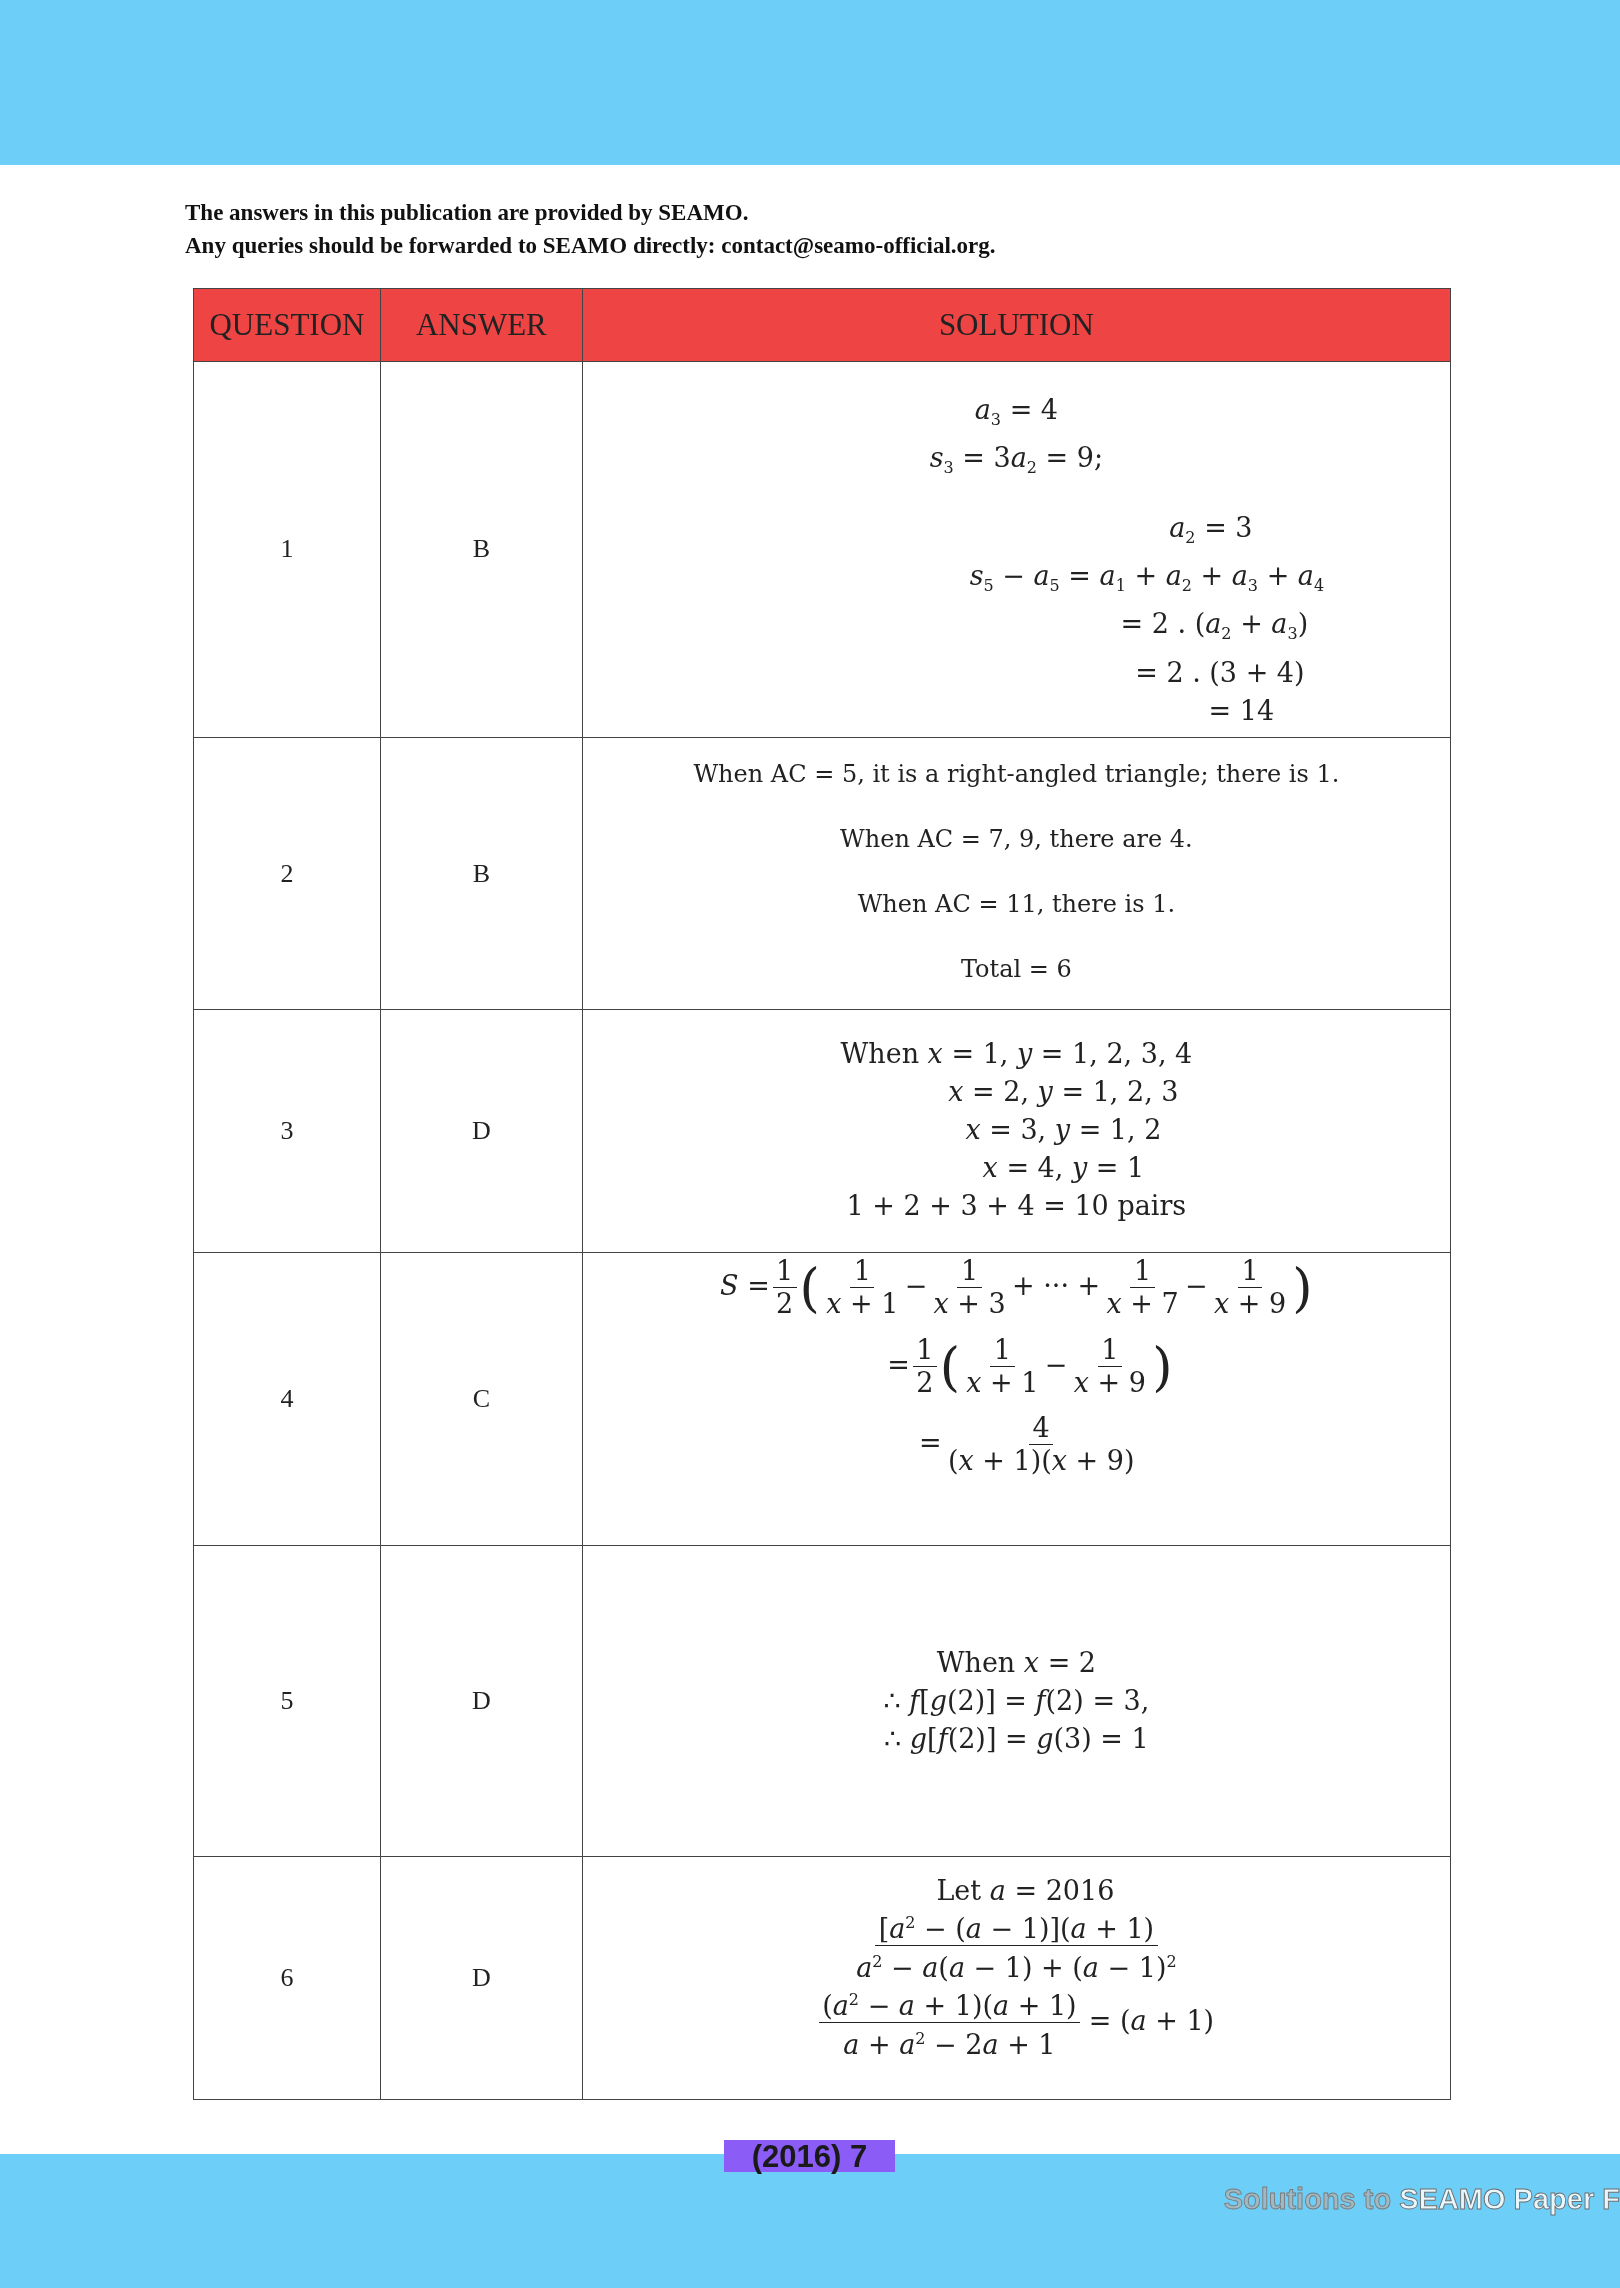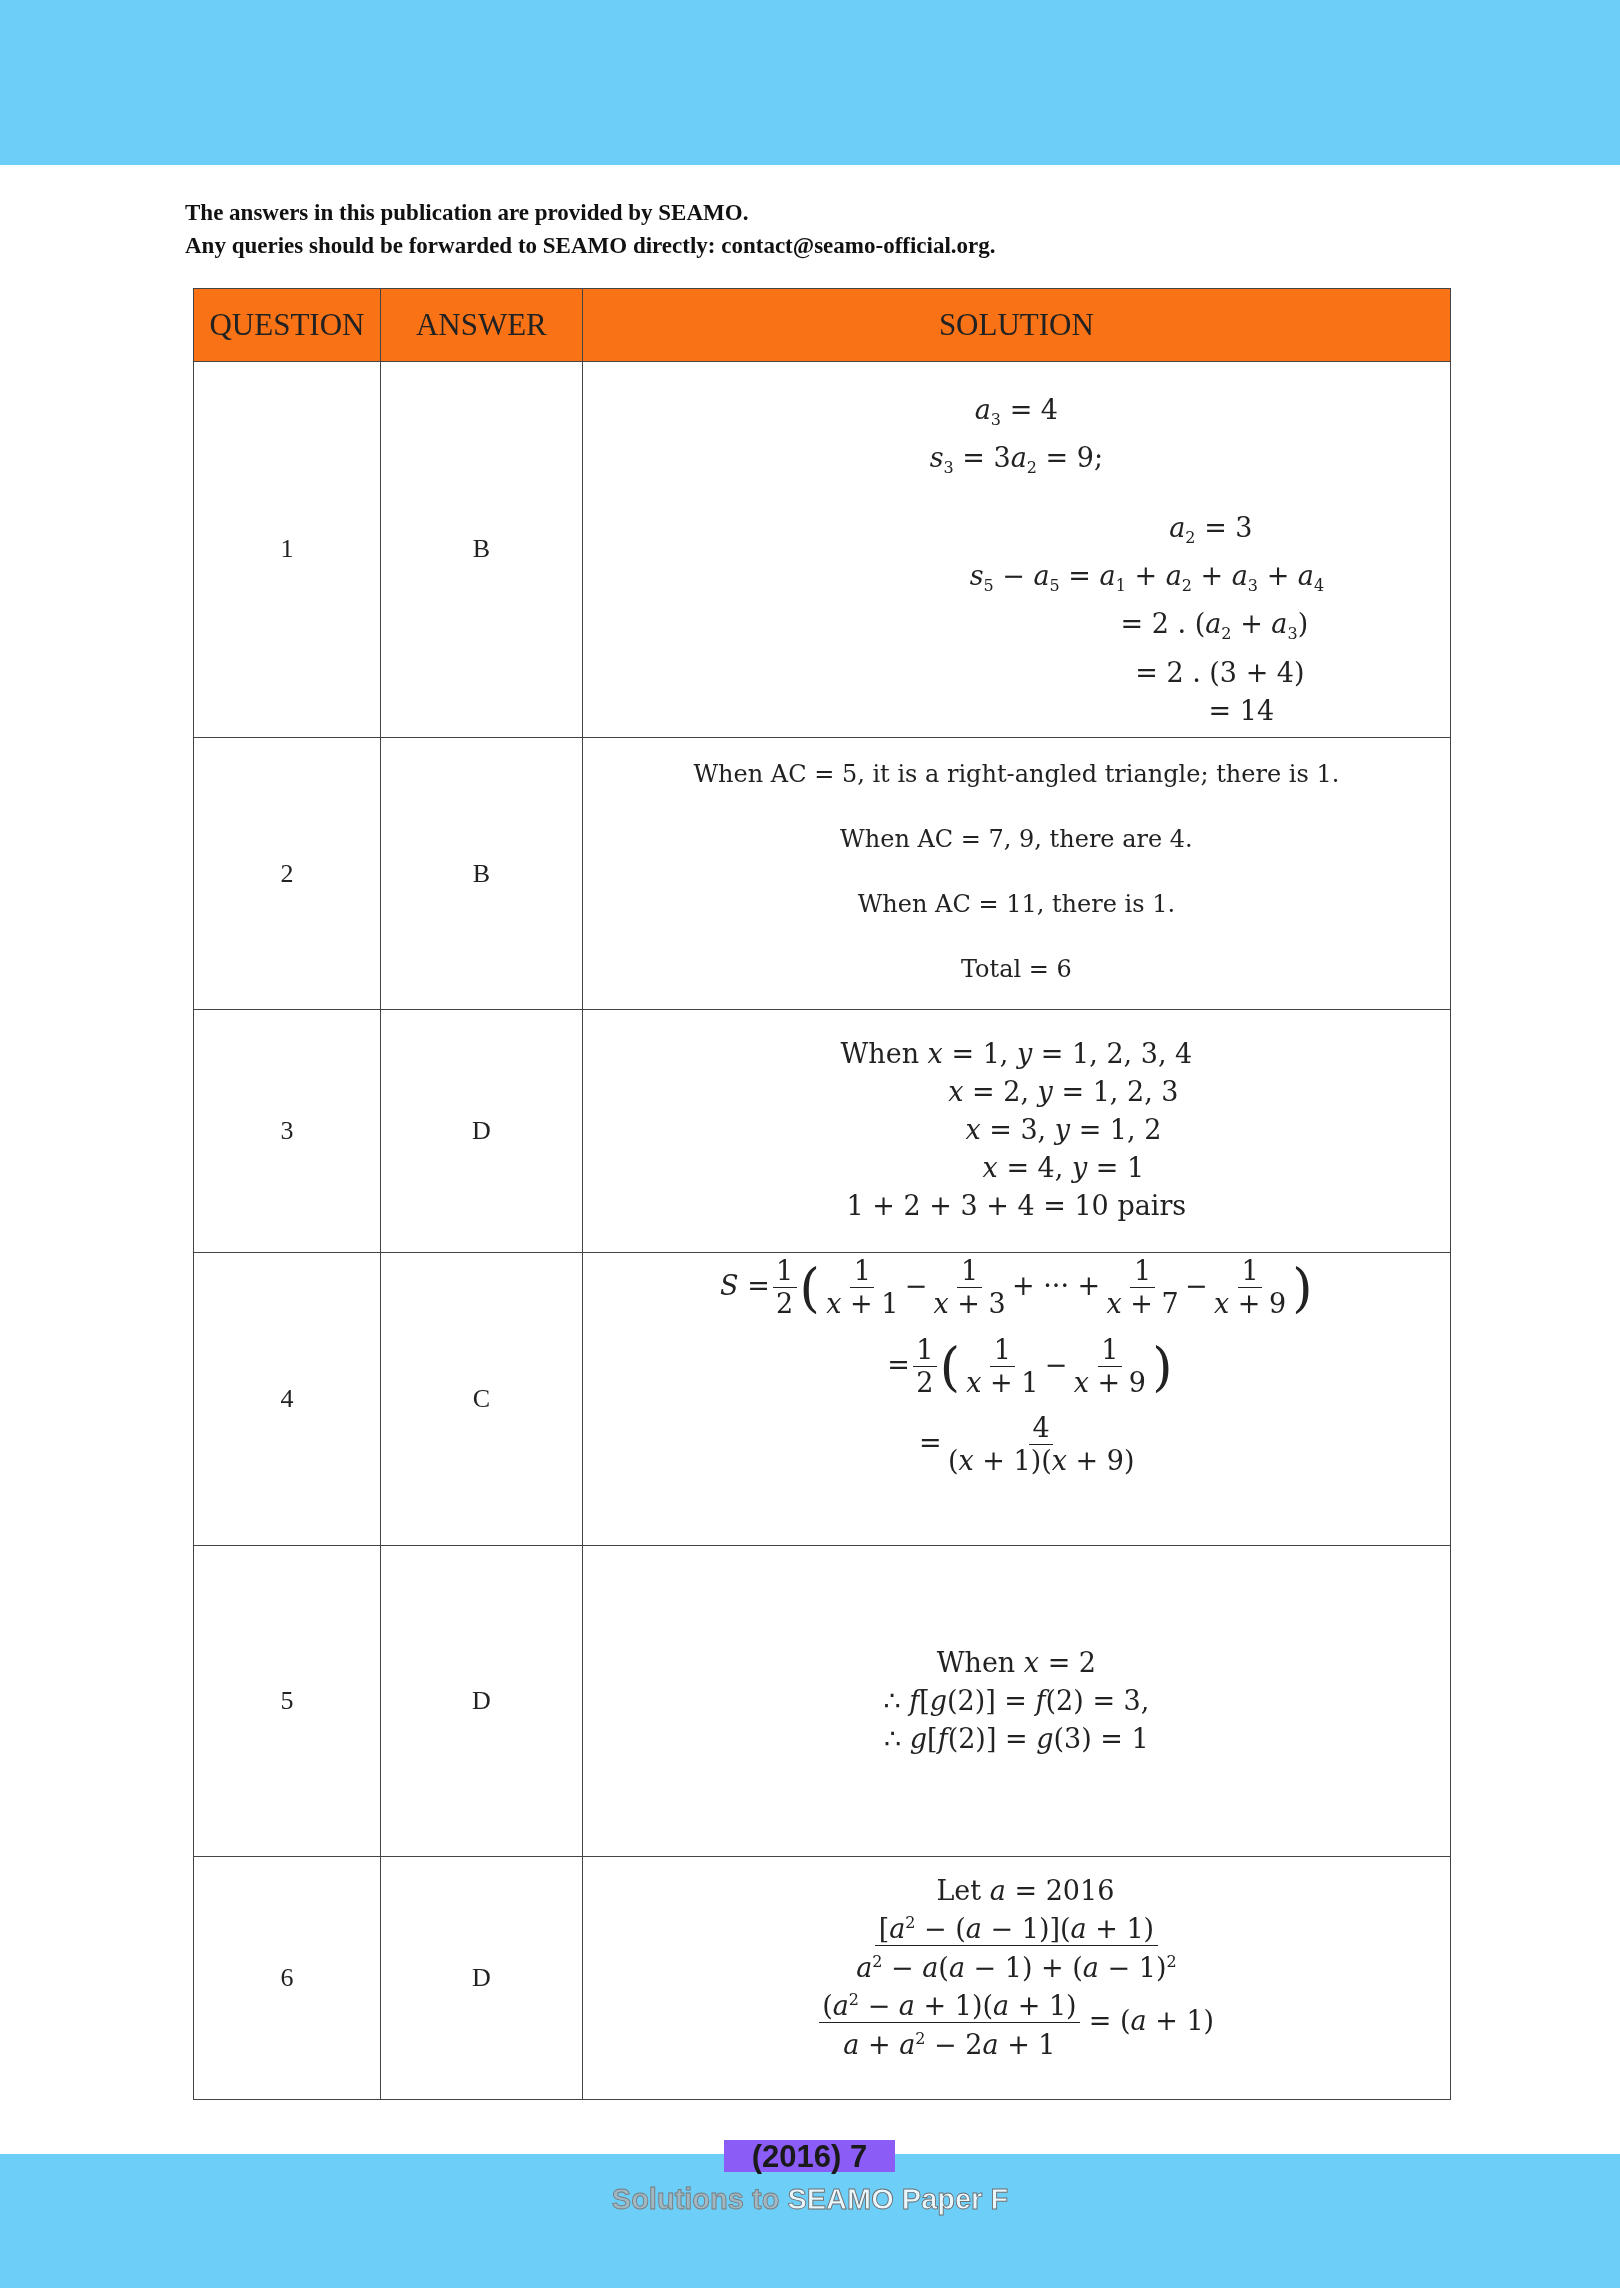--- a/index.html
+++ b/index.html
@@ -3,33 +3,33 @@
 <meta charset="utf-8">
 <style>
   html,body{margin:0;padding:0;}
   body{width:1620px;height:2289px;background:#ffffff;position:relative;overflow:hidden;
        font-family:"Liberation Serif","DejaVu Serif",serif;color:#222;}
   .top-band{position:absolute;left:0;top:0;width:1620px;height:165px;background:#6dcff8;}
   .bottom-band{position:absolute;left:0;top:2154px;width:1620px;height:135px;background:#6dcff8;}
   .notice{position:absolute;left:185px;top:196px;font-weight:bold;font-size:23px;line-height:33px;color:#111;}
   table.sol{position:absolute;left:193px;top:288px;width:1258px;border-collapse:collapse;}
   table.sol th, table.sol td{border:1.8px solid #444;}
-  table.sol th{background:#f97316;font-weight:normal;font-size:31px;height:70px;color:#222;}
+  table.sol th{background:#ef4444;font-weight:normal;font-size:31px;height:70px;color:#222;}
   td.q, td.a{text-align:center;font-size:26px;vertical-align:middle;}
   td.s{font-size:27px;vertical-align:top;padding:7.2px 12.6px;line-height:38px;text-align:center;}
   .math{font-family:"DejaVu Serif",serif;font-size:25px;}
   .i{font-style:italic;}
   sub,sup{font-size:16px;}
   .frac{display:inline-flex;flex-direction:column;align-items:center;vertical-align:middle;margin:0 2.7px;}
   .frac .num{border-bottom:1.8px solid #222;padding:0 3.6px;line-height:32px;}
   .frac .den{padding:0 3.6px;line-height:32px;}
   .big{font-size:52px;font-weight:lighter;vertical-align:middle;line-height:36px;}
   .footer-page{position:absolute;left:724px;top:2140px;width:171px;height:32px;background:#8b5cf6;
        text-align:center;font-family:"Liberation Sans",sans-serif;font-weight:bold;font-size:31px;line-height:34px;color:#1a1a1a;}
-  .footer-title{position:absolute;left:0;top:2183px;width:1620px;text-align:center;
+  .footer-title{position:absolute;left:0;top:2183px;width:1620px;text-align:right;
        font-family:"Liberation Sans",sans-serif;font-weight:bold;font-size:29px;}
   .ft-a{color:#9fb8c4;-webkit-text-stroke:0.9px #7a7a7a;}
   .ft-b{color:#e8f7fd;-webkit-text-stroke:0.9px #6e6e6e;}
 </style>
 </head>
 <body>
 
 <div class="top-band"></div>
 
 <div class="notice">

